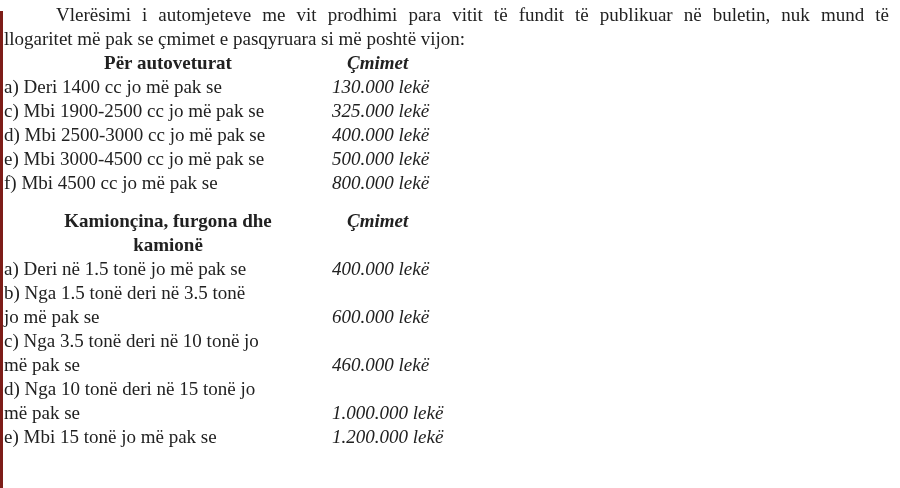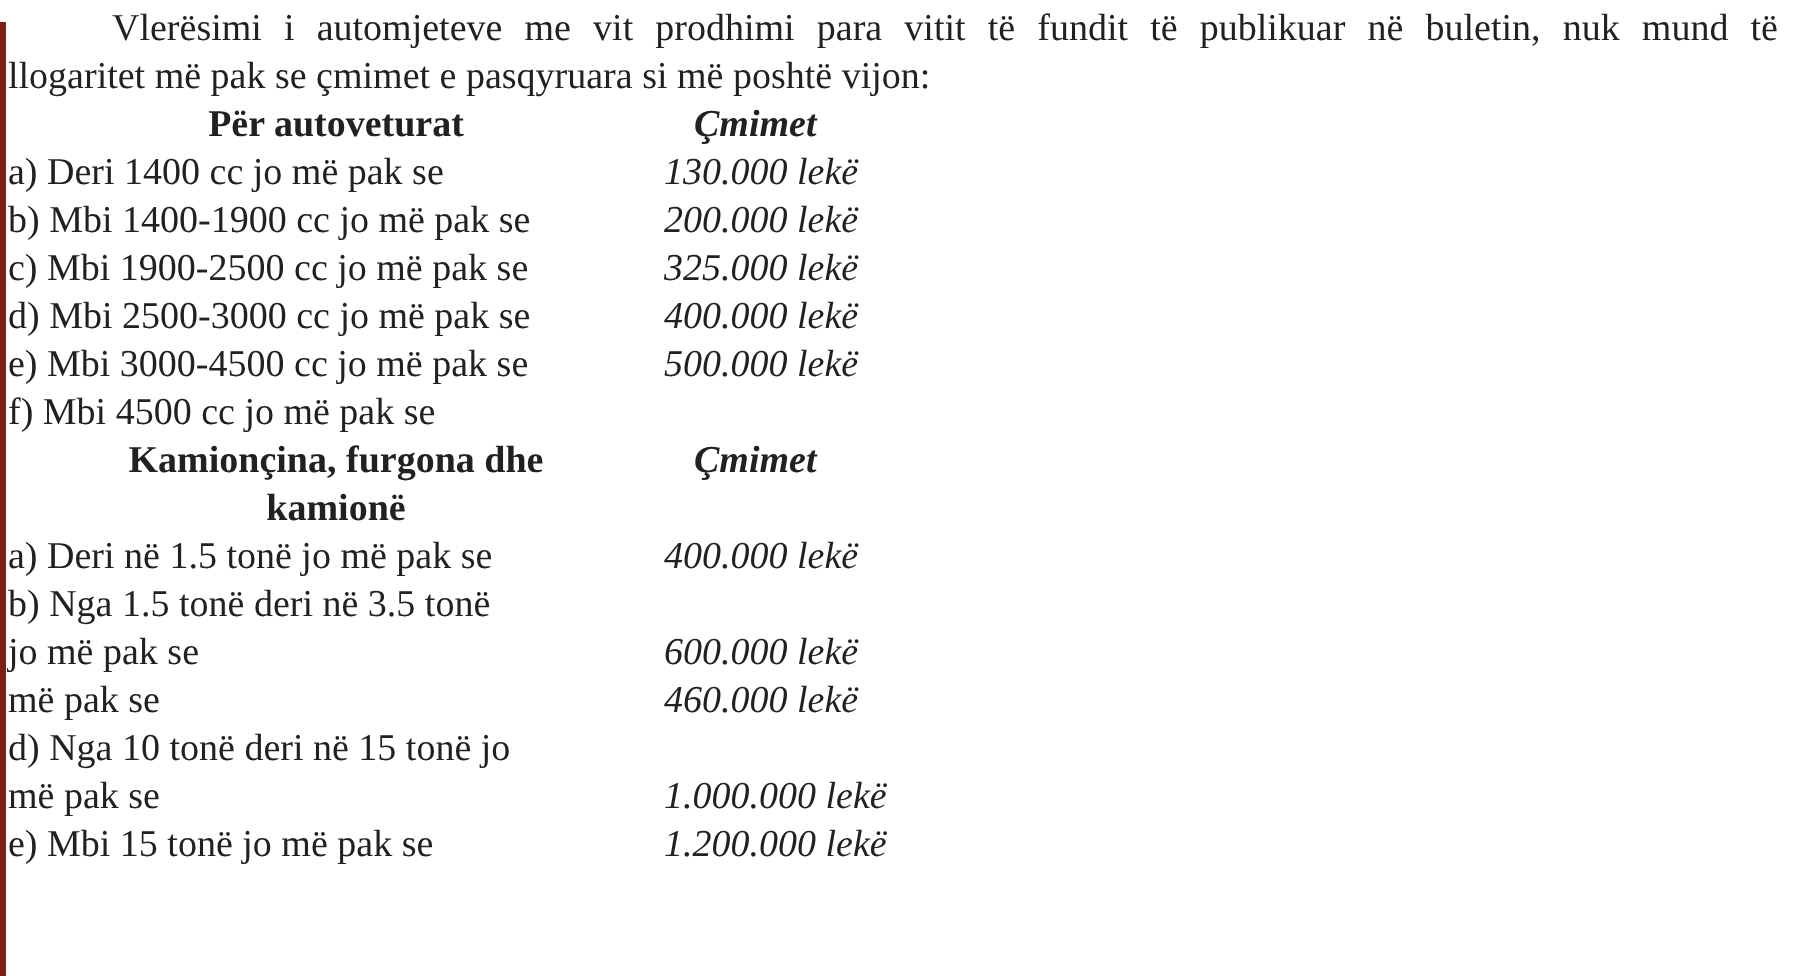--- a/index.html
+++ b/index.html
@@ -14,21 +14,21 @@
     background:#7d1d18;
   }
   .doc{position:absolute;left:4px;top:3px;width:885px;}
   .intro-l1{text-indent:52px;text-align:justify;text-align-last:justify;white-space:nowrap;}
   .trow{display:flex;}
   .c1{width:328px;flex:none;}
   .c2{flex:1;font-style:italic;}
   .b{font-weight:700;}
   .ctr{text-align:center;}
   .ph{padding-left:15px;}
-  .gap{}
+  .gap{margin-top:14px;}
 </style>
 </head>
 <body>
 
 <div class="accent-bar"></div>
 
 <div class="doc">
 
   <div>
     <div class="intro-l1">Vlerësimi i automjeteve me vit prodhimi para vitit të fundit të publikuar në buletin, nuk mund të</div>
@@ -37,37 +37,34 @@
 
   <div class="trow">
     <div class="c1 b ctr">Për autoveturat</div>
     <div class="c2 b ph">Çmimet</div>
   </div>
   <div class="trow">
     <div class="c1">a) Deri 1400 cc jo më pak se</div>
     <div class="c2">130.000 lekë</div>
   </div>
   <div class="trow">
-    <div class="c1">b) Mbi 1400-1900 cc jo më pak se</div>
-    <div class="c2">200.000 lekë</div>
-  </div>
-  <div class="trow">
     <div class="c1">c) Mbi 1900-2500 cc jo më pak se</div>
     <div class="c2">325.000 lekë</div>
   </div>
   <div class="trow">
     <div class="c1">d) Mbi 2500-3000 cc jo më pak se</div>
     <div class="c2">400.000 lekë</div>
   </div>
   <div class="trow">
     <div class="c1">e) Mbi 3000-4500 cc jo më pak se</div>
     <div class="c2">500.000 lekë</div>
   </div>
   <div class="trow">
     <div class="c1">f) Mbi 4500 cc jo më pak se</div>
+    <div class="c2">800.000 lekë</div>
   </div>
 
   <div class="trow gap">
     <div class="c1 b ctr">Kamionçina, furgona dhe</div>
     <div class="c2 b ph">Çmimet</div>
   </div>
   <div class="trow">
     <div class="c1 b ctr">kamionë</div>
     <div class="c2"></div>
   </div>
@@ -77,20 +74,21 @@
   </div>
   <div class="trow">
     <div class="c1">b) Nga 1.5 tonë deri në 3.5 tonë</div>
     <div class="c2"></div>
   </div>
   <div class="trow">
     <div class="c1">jo më pak se</div>
     <div class="c2">600.000 lekë</div>
   </div>
   <div class="trow">
+    <div class="c1">c) Nga 3.5 tonë deri në 10 tonë jo</div>
     <div class="c2"></div>
   </div>
   <div class="trow">
     <div class="c1">më pak se</div>
     <div class="c2">460.000 lekë</div>
   </div>
   <div class="trow">
     <div class="c1">d) Nga 10 tonë deri në 15 tonë jo</div>
     <div class="c2"></div>
   </div>

